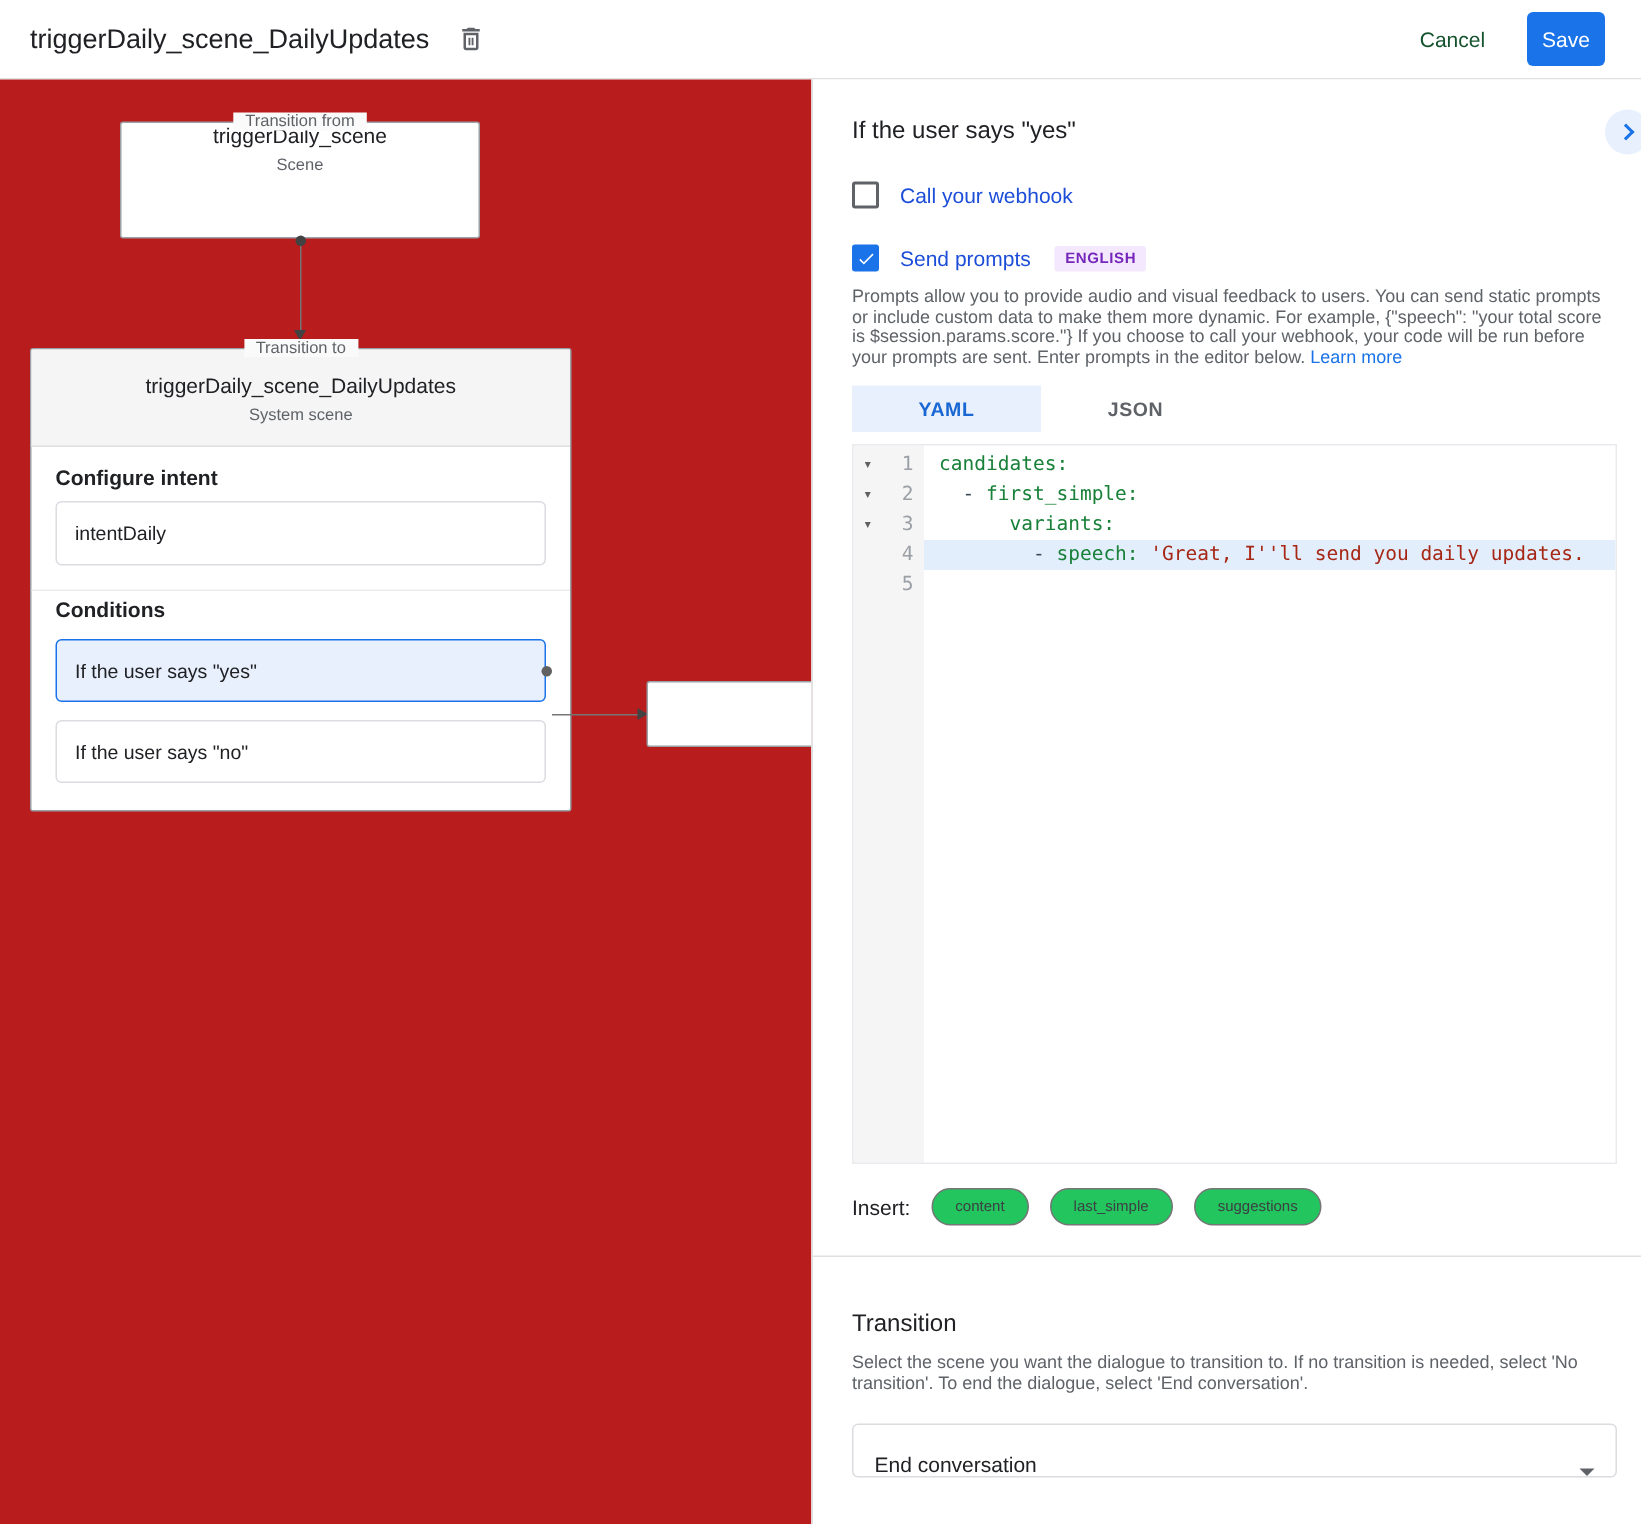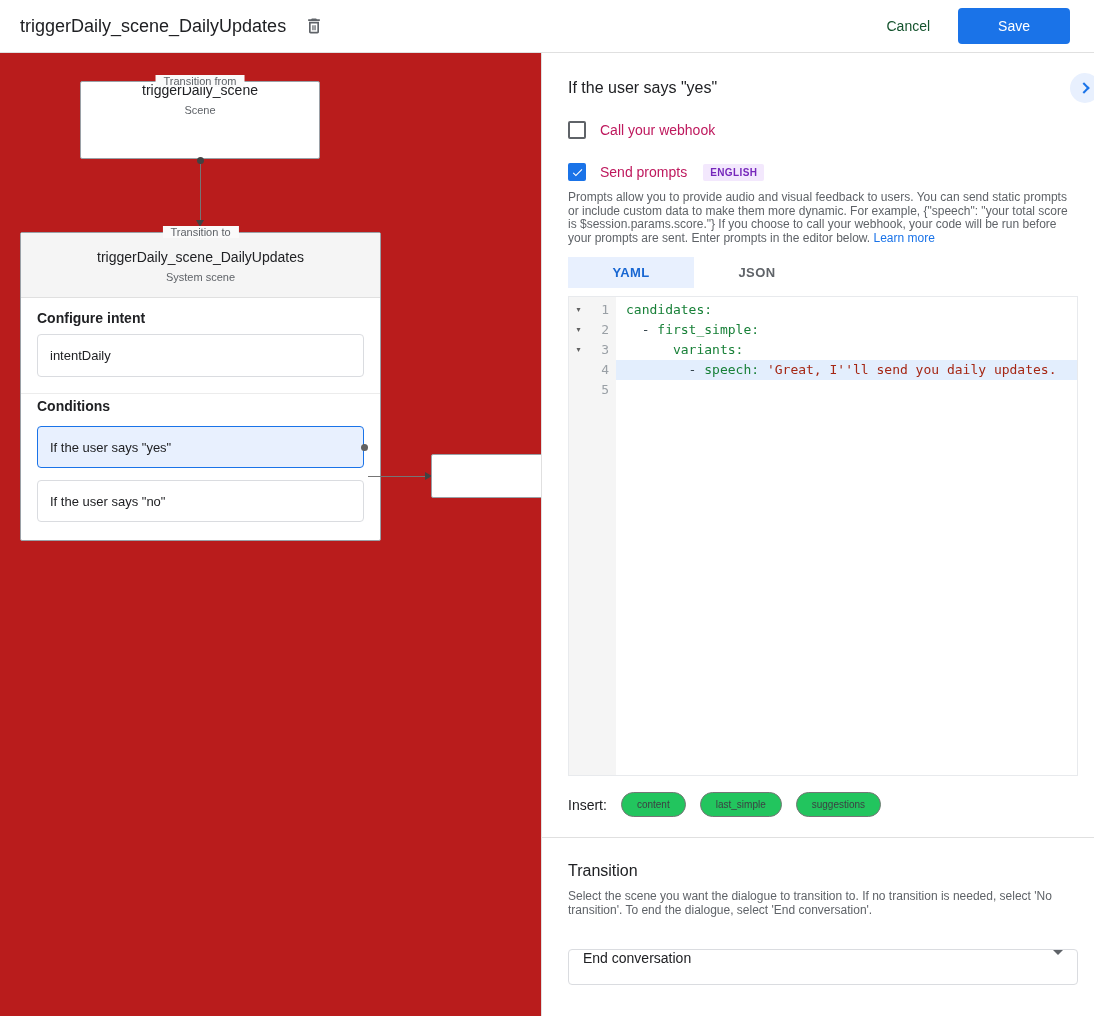--- a/index.html
+++ b/index.html
@@ -9,21 +9,21 @@
   
   .topbar { height:53px; display:flex; align-items:center; justify-content:space-between;
     padding:0 24px 0 20px; border-bottom:1px solid #e0e0e0; background:#fff; }
   .tb-left { display:flex; align-items:center; gap:18px; }
   .tb-title { font-size:18px; font-weight:500; color:#202124; }
   .icon-btn { background:none; border:none; cursor:pointer; display:flex; align-items:center; }
   .tb-right { display:flex; align-items:center; gap:28px; }
   .btn-cancel { background:none; border:none; color:#14532d; font-size:14px; font-weight:500;
     cursor:pointer; font-family:inherit; }
   .btn-save { background:#1a73e8; color:#fff; border:none; border-radius:4px; height:36px;
-    padding:0 40px; font-size:14px; font-weight:500; cursor:pointer; font-family:inherit; }
+    padding:0 10px; font-size:14px; font-weight:500; cursor:pointer; font-family:inherit; }
 
   .main { display:flex; height:963px; }
 
   
   .canvas { position:relative; width:541px; background:#b91c1c; overflow:hidden; flex:none; }
   .legend { position:absolute; top:-7px; left:50%; transform:translateX(-50%);
     background:#fafafa; padding:0 8px; font-size:11px; color:#5f6368; white-space:nowrap; }
   .from-node { position:absolute; left:80px; top:28px; width:240px; height:78px;
     background:#fff; border:1px solid #9aa0a6; border-radius:2px; text-align:center; }
   .node-name { font-size:14px; color:#202124; }
@@ -65,21 +65,21 @@
   .collapse-btn { position:absolute; top:20px; right:-6px; width:30px; height:30px;
     border-radius:50%; background:#e8f0fe; border:none; cursor:pointer;
     display:flex; align-items:center; justify-content:center; }
   .chev { width:8px; height:8px; border-top:2px solid #1a73e8; border-right:2px solid #1a73e8;
     transform:rotate(45deg); margin-right:3px; }
 
   .cb-row { display:flex; align-items:center; gap:14px; margin-top:24px; }
   .cb { width:18px; height:18px; border:2px solid #5f6368; border-radius:2px; background:#fff;
     flex:none; cursor:pointer; display:flex; align-items:center; justify-content:center; }
   .cb.checked { background:#1a73e8; border-color:#1a73e8; }
-  .cb-label { font-size:14px; font-weight:500; color:#be185d; }
+  .cb-label { font-size:14px; font-weight:500; color:#1d4ed8; }
   .badge { margin-left:2px; background:#f3e8fd; color:#7627bb; font-size:10px; font-weight:700;
     letter-spacing:.4px; padding:3px 7px; border-radius:2px; }
 
   .desc { margin-top:10px; font-size:12px; line-height:13.5px; color:#5f6368; max-width:516px; }
   .link { color:#1a73e8; text-decoration:none; cursor:pointer; }
 
   .tabs { display:flex; margin-top:12px; }
   .tab { width:126px; height:31px; display:flex; align-items:center; justify-content:center;
     font-size:13px; font-weight:600; letter-spacing:.4px; color:#5f6368; cursor:pointer; }
   .tab.active { background:#e8f0fe; color:#1967d2; }
@@ -96,23 +96,23 @@
   .tok-key { color:#188038; }
   .tok-str { color:#a52714; }
   .tok-plain { color:#37474f; }
 
   .insert-row { display:flex; align-items:center; gap:14px; margin-top:16px; }
   .insert-label { font-size:14px; color:#202124; }
   .chip { border:1px solid #747775; border-radius:16px; background:#22c55e; padding:6px 15px;
     font-size:10px; color:#3c4043; cursor:pointer; font-family:inherit; }
 
   .panel-divider { border-top:1px solid #e0e0e0; margin:20px -16px 0 -26px; }
-  .transition-title { margin-top:24px; font-size:16px; font-weight:400; color:#202124; }
-  .select-box { margin-top:32px; height:36px; border:1px solid #dadce0; border-radius:4px;
-    display:flex; align-items:flex-start; justify-content:space-between; padding:0 14px;
+  .transition-title { margin-top:36px; font-size:16px; font-weight:400; color:#202124; }
+  .select-box { margin-top:20px; height:36px; border:1px solid #dadce0; border-radius:4px;
+    display:flex; align-items:flex-end; justify-content:space-between; padding:0 14px;
     font-size:14px; color:#202124; cursor:pointer; max-width:510px; }
   .caret-down { width:0; height:0; border-left:5px solid transparent; border-right:5px solid transparent;
     border-top:5px solid #5f6368; }
 </style>
 </head>
 <body>
 
 <header class="topbar">
   <div class="tb-left">
     <h1 class="tb-title">triggerDaily_scene_DailyUpdates</h1>

